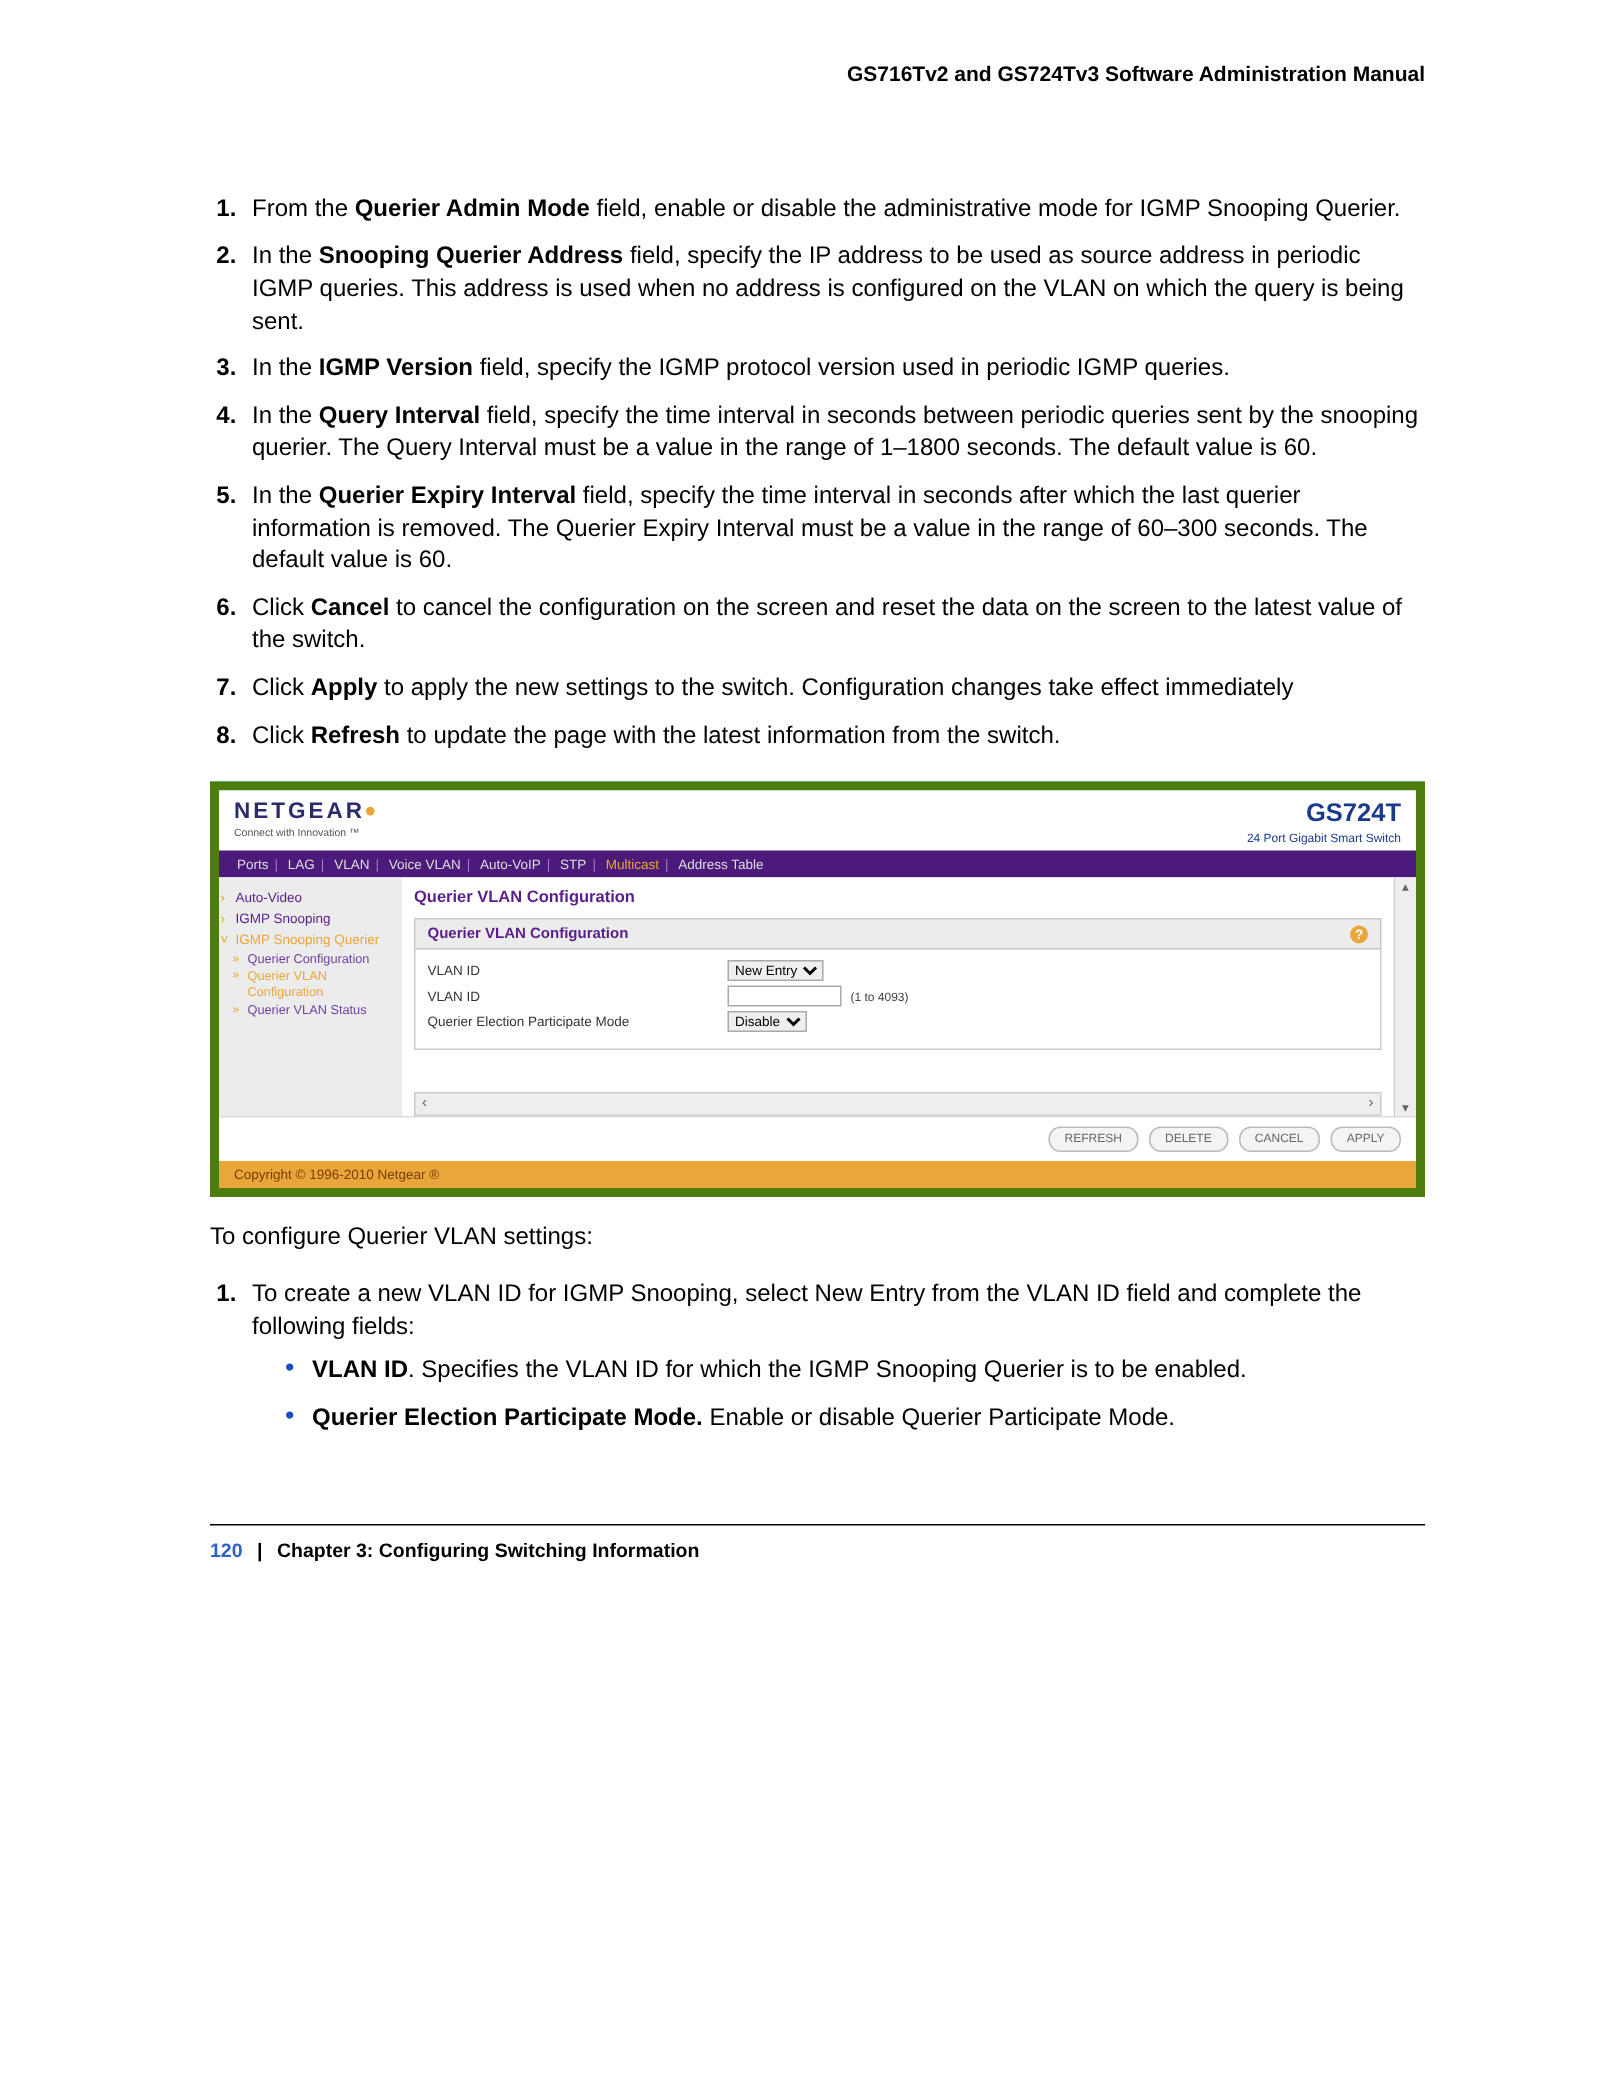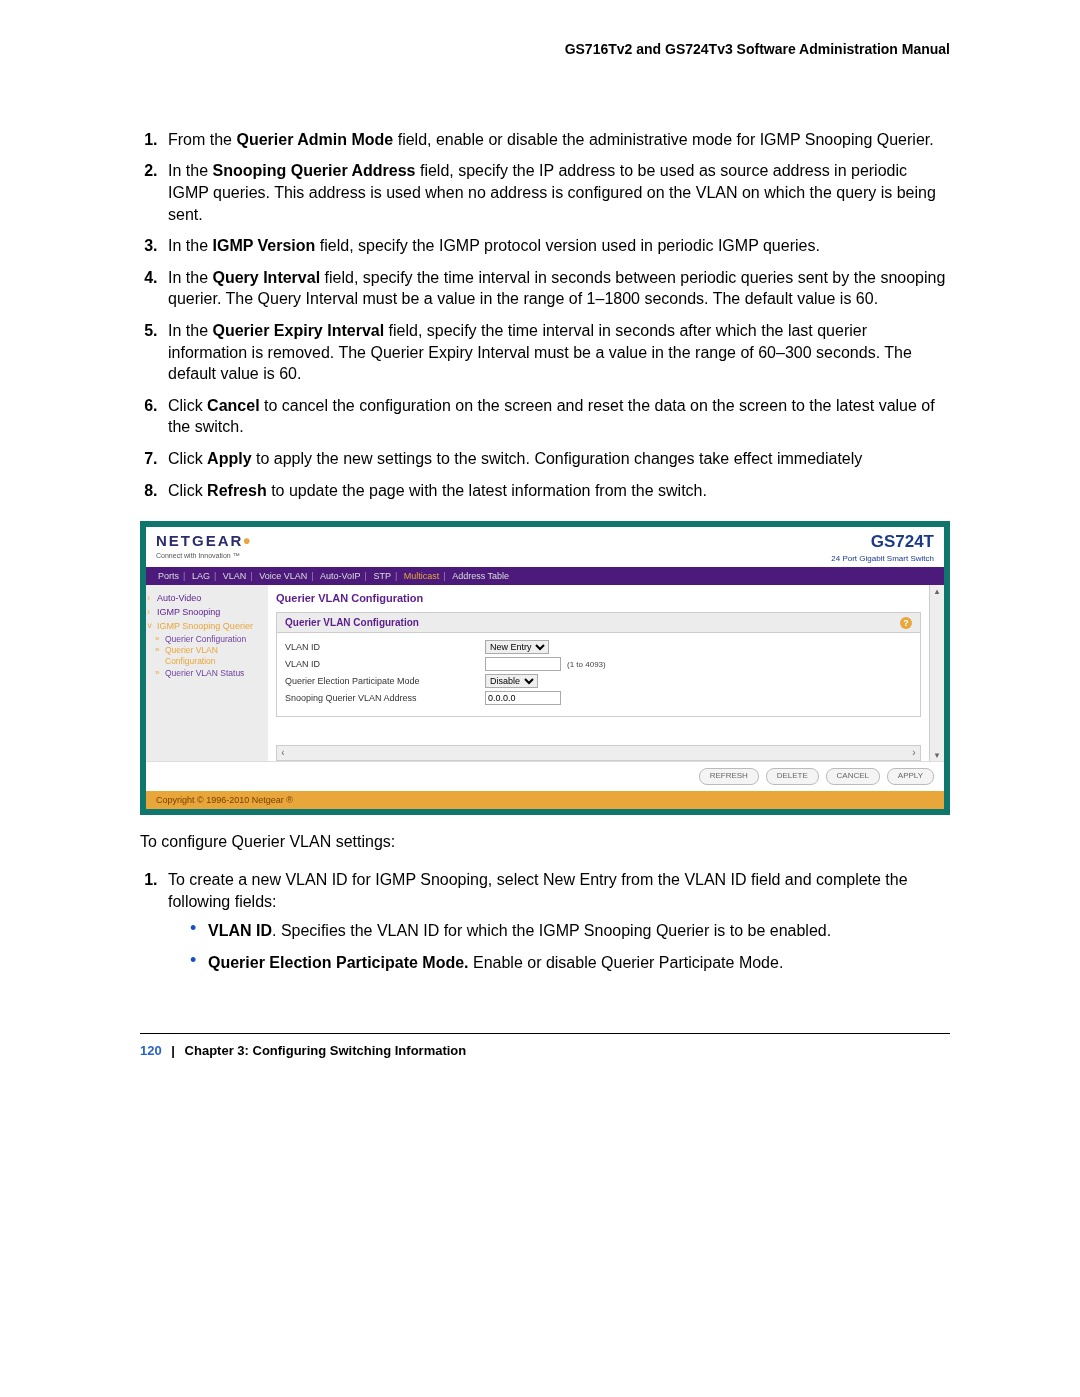--- a/index.html
+++ b/index.html
@@ -37,21 +37,21 @@
   h2.section-heading {
     font-style: italic;
     font-weight: normal;
     font-size: 22px;
     margin: 24px 0 8px 0;
   }
   .intro { margin: 4px 0 12px 0; }
   .access-path { margin: 0 0 18px 0; }
   
   .screenshot {
-    border: 6px solid #0f766e;
+    border: 6px solid #4d7c0f;
     background: #14b8a6;
     font-family: Verdana, Arial, sans-serif;
     font-size: 10px;
     margin-bottom: 14px;
   }
   .ss-inner { background: #fff; }
   .ss-topbar {
     display: flex;
     justify-content: space-between;
     align-items: flex-start;
@@ -261,24 +261,20 @@
               <div class="cfg-field"><select><option>New Entry</option></select></div>
             </div>
             <div class="cfg-row">
               <div class="cfg-label">VLAN ID</div>
               <div class="cfg-field"><input type="text" value="" style=""><span class="cfg-hint">(1 to 4093)</span></div>
             </div>
             <div class="cfg-row">
               <div class="cfg-label">Querier Election Participate Mode</div>
               <div class="cfg-field"><select><option>Disable</option></select></div>
             </div>
-            <div class="cfg-row">
-              <div class="cfg-label">Snooping Querier VLAN Address</div>
-              <div class="cfg-field"><input type="text" value="0.0.0.0" style=""></div>
-            </div>
           </div>
           <div class="ss-hscroll">
               <span>‹</span>
               <span>›</span>
             </div>
         </div>
 
         <div class="ss-vscroll">
             <span>▴</span>
             <span>▾</span>

